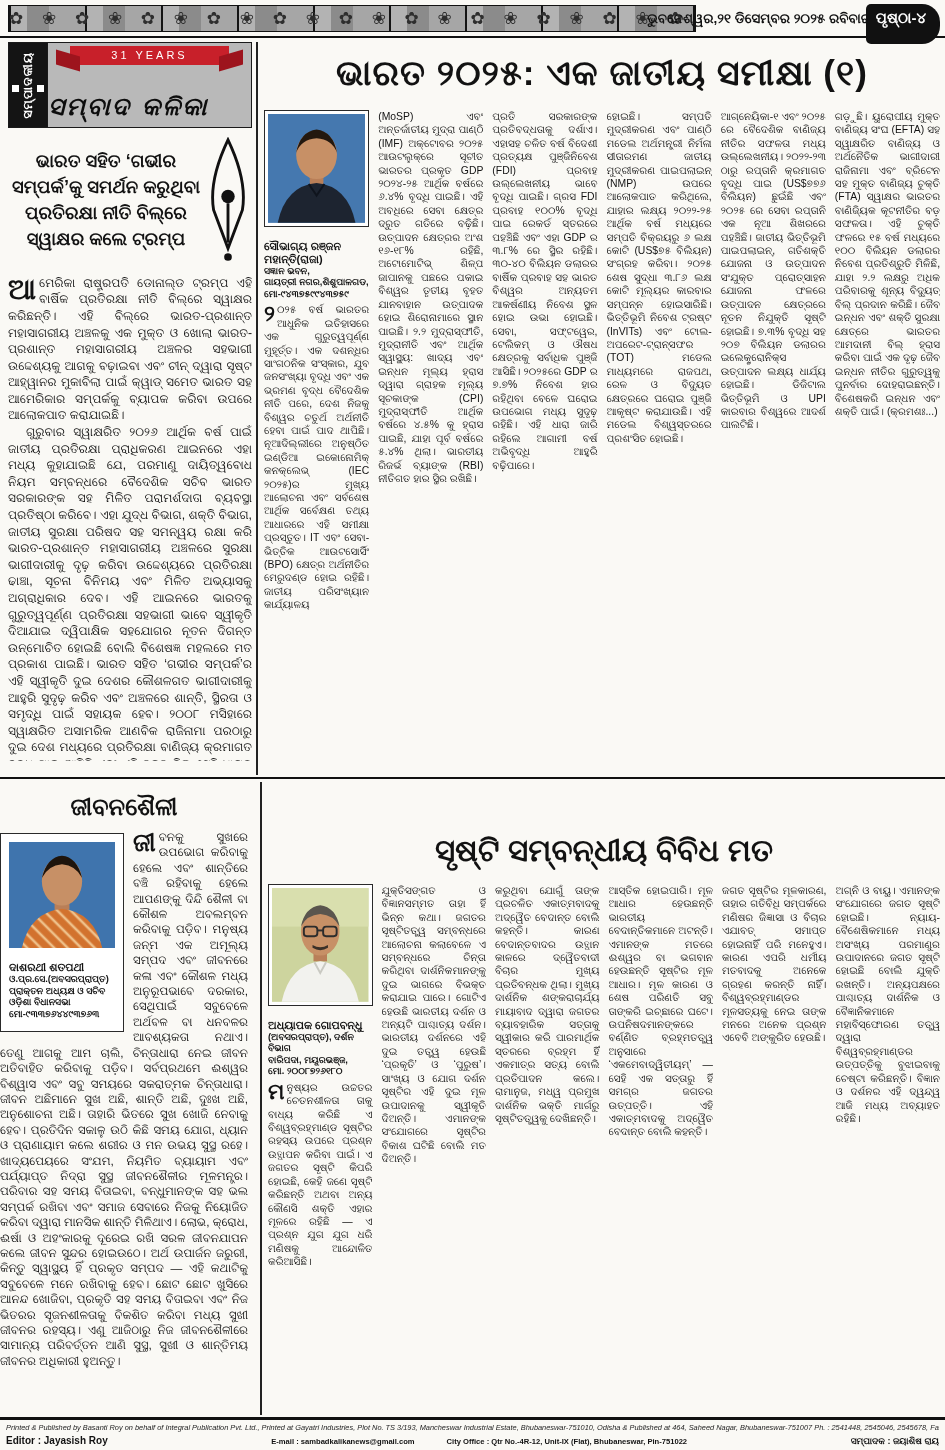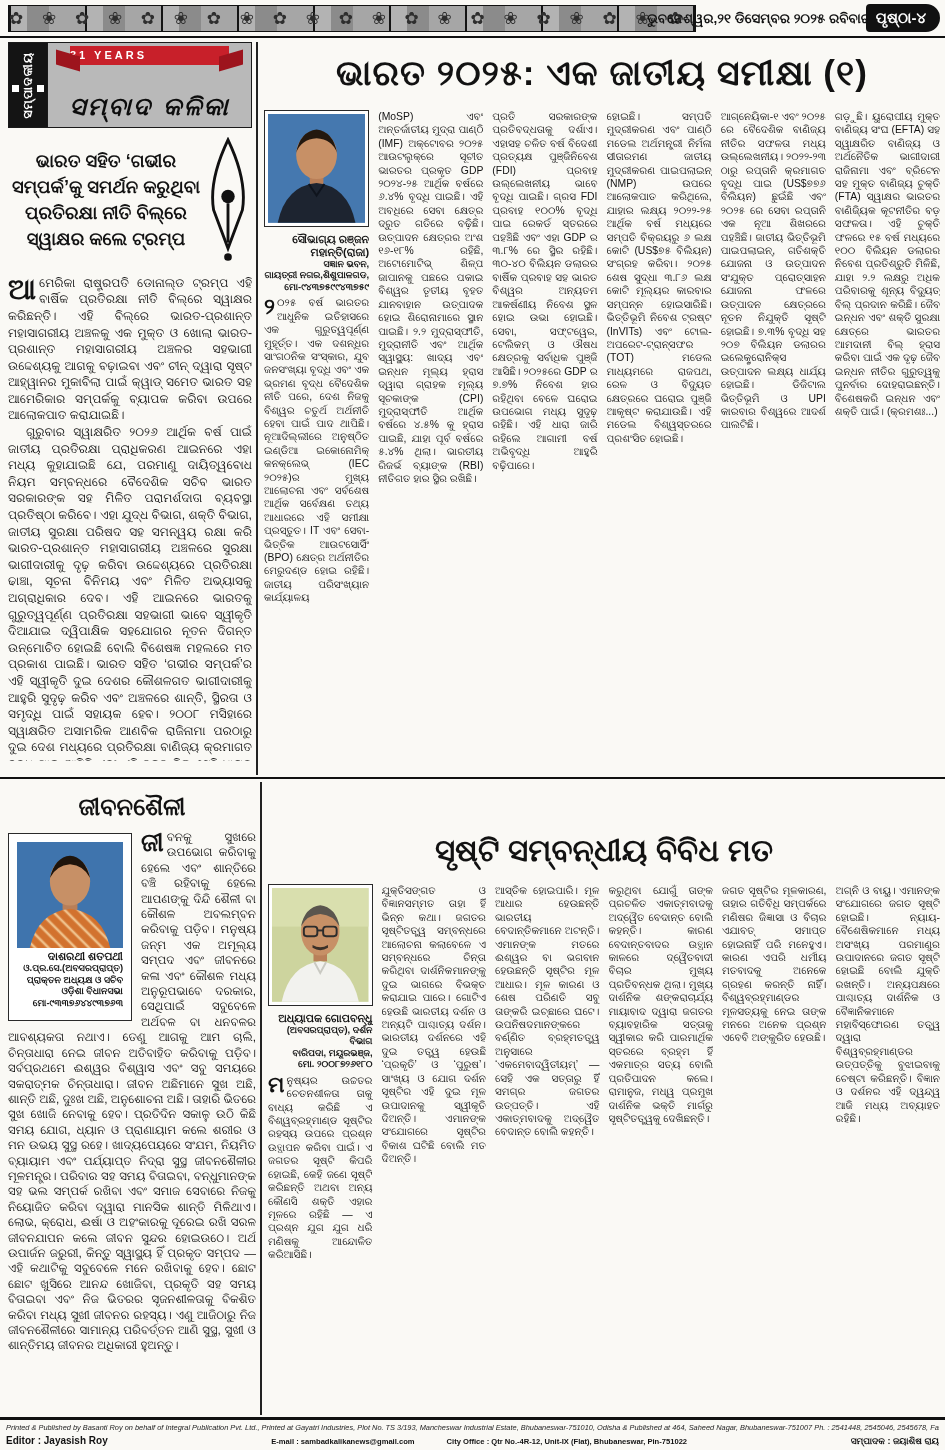--- a/index.html
+++ b/index.html
@@ -17,21 +17,21 @@
     background: repeating-linear-gradient(90deg,#141414 0 2px,#b3b3b3 2px 18px,#8b8b8b 18px 40px,#a6a6a6 40px 76px);
     border:1px solid #111; overflow:hidden;
     color:#2e2e2e; font-size:17px; line-height:26px; letter-spacing:7px;
     text-align:center; white-space:nowrap;
   }
   .dateline{
     position:absolute; right:74px; top:11px;
     font-weight:bold; font-size:13.5px;
   }
   .page-badge{
-    position:absolute; right:5px; top:4px; height:28px;
+    position:absolute; right:5px; top:4px; height:40px;
     background:#111; color:#fff; font-weight:bold; font-size:15px;
     line-height:28px; padding:0 14px 0 10px;
     border-radius:5px 18px 18px 5px;
   }
   .top-rule{ position:absolute; left:0; top:36px; width:945px; height:2px; background:#111; }
 
   
   .editorial-col{ position:absolute; left:8px; top:42px; width:244px; height:733px; overflow:hidden; }
   .masthead{ display:flex; height:86px; border:1px solid #1a1a1a; background:#b9b9b9; }
   .masthead-side{
@@ -42,28 +42,28 @@
     writing-mode: vertical-rl; transform: rotate(180deg);
     color:#fff; font-size:12.5px; font-weight:bold; letter-spacing:1px; white-space:nowrap;
   }
   .masthead-side::before, .masthead-side::after{
     content:""; position:absolute; width:7px; height:7px; background:#fff; top:42px;
   }
   .masthead-side::before{ left:3px; } .masthead-side::after{ right:3px; }
   .masthead-main{ flex:1; position:relative; border-left:1px solid #1a1a1a; overflow:hidden; }
   .ribbon{
     position:absolute; top:3px; left:22px; right:22px; height:19px;
-    background:#c8202a; color:#fff; text-align:left;
-    font-size:11px; font-weight:bold; letter-spacing:3px; line-height:19px;
+    background:#c8202a; color:#fff; text-align:center;
+    font-size:11px; font-weight:normal; letter-spacing:3px; line-height:19px;
   }
   .ribbon::before,.ribbon::after{ content:""; position:absolute; top:7px; width:24px; height:15px; background:#9d141d; }
   .ribbon::before{ left:-14px; transform:skewY(16deg); }
   .ribbon::after{ right:-14px; transform:skewY(-16deg); }
   .logo-text{
-    position:absolute; left:0; right:0; bottom:5px; text-align:center;
+    position:absolute; left:0; right:0; bottom:5px; 
     font-family:"DejaVu Serif", serif; font-style:italic; font-weight:bold; font-size:25px;
     color:#0d0d0d; letter-spacing:2px; white-space:nowrap;
   }
   .editorial-headline{ display:flex; align-items:center; margin-top:9px; }
   .editorial-headline-text{
     flex:1; text-align:center; font-weight:bold; font-size:18px; line-height:26px;
   }
   .pen-nib{ width:48px; flex:0 0 48px; }
   .editorial-body{
     margin-top:11px; font-size:12.2px; line-height:16.6px; text-align:justify;
@@ -81,30 +81,30 @@
     letter-spacing:1px; white-space:nowrap;
   }
   .cols{ display:flex; gap:9px; margin-top:8px; }
   .main-cols{ height:657px; overflow:hidden; }
   .ncol{
     flex:1 1 0; min-width:0; font-size:10.4px; line-height:13.4px;
     text-align:justify; overflow:hidden;
   }
   .photo-card{ border:1px solid #2a2a2a; padding:3px; background:#fff; margin-bottom:4px; }
   .photo-card svg{ display:block; width:100%; }
-  .caption{ text-align:right; padding:2px 0 3px; }
+  .caption{ text-align:left; padding:2px 0 3px;margin-top:11px; }
   .caption .cap-name{ font-weight:bold; font-size:11px; line-height:13px; }
   .caption .cap-line{ font-size:9.3px; line-height:11.5px;font-weight:bold; }
   .dropcap-md{ float:left; font-size:22px; line-height:22px; font-weight:bold; padding-right:2px; }
 
   
   .hdiv{ position:absolute; left:0; top:777px; width:945px; height:2px; background:#111; }
 
   
-  .lifestyle{ position:absolute; left:8px; top:784px; width:248px; height:630px; overflow:hidden; }
+  .lifestyle{ position:absolute; left:0; top:784px; width:248px; height:630px; overflow:hidden; }
   .lifestyle-header{ text-align:center; font-weight:bold; font-size:24px; padding:9px 0 9px; }
   .lifestyle-body{ font-size:11.8px; line-height:15.4px; text-align:justify; }
   .photo-float{
     float:left; width:124px; margin:3px 9px 3px 0;
     border:1px solid #2a2a2a; padding:8px; background:#fff;
   }
   .photo-float svg{ display:block; width:100%; }
   .dropcap-ls{ float:left; font-size:25px; line-height:24px; font-weight:bold; padding-right:3px; }
 
   .vdiv-bottom{ position:absolute; left:260px; top:782px; width:2px; height:633px; background:#222; }
@@ -251,22 +251,22 @@
       </div>
       <div class="caption">
         <div class="cap-name">ଅଧ୍ୟାପକ ଗୋପବନ୍ଧୁ</div>
         <div class="cap-line">(ଅବସରପ୍ରାପ୍ତ), ଦର୍ଶନ ବିଭାଗ</div>
         <div class="cap-line">ବାରିପଦା, ମୟୂରଭଞ୍ଜ,</div>
         <div class="cap-line">ମୋ. ୨୦୦୮୭୨୬୧୮୦</div>
       </div>
       <span class="dropcap-md">ମ</span><span>ନୁଷ୍ୟର ଉଚ୍ଚତର ଚେତନଶୀଳତା ତାକୁ ବାଧ୍ୟ କରିଛି ଏ ବିଶ୍ୱବ୍ରହ୍ମାଣ୍ଡ ସୃଷ୍ଟିର ରହସ୍ୟ ଉପରେ ପ୍ରଶ୍ନ ଉତ୍ଥାପନ କରିବା ପାଇଁ। ଏ ଜଗତର ସୃଷ୍ଟି କିପରି ହୋଇଛି, କେହି ଜଣେ ସୃଷ୍ଟି କରିଛନ୍ତି ଅଥବା ଅନ୍ୟ କୌଣସି ଶକ୍ତି ଏହାର ମୂଳରେ ରହିଛି — ଏ ପ୍ରଶ୍ନ ଯୁଗ ଯୁଗ ଧରି ମଣିଷକୁ ଆନ୍ଦୋଳିତ କରିଆସିଛି।</span>
     </div>
     <div class="ncol">ଯୁକ୍ତିସଙ୍ଗତ ଓ ବିଜ୍ଞାନସମ୍ମତ ତାହା ହିଁ ଭିନ୍ନ କଥା। ଜଗତର ସୃଷ୍ଟିତତ୍ତ୍ୱ ସମ୍ବନ୍ଧରେ ଆଲୋଚନା କଲାବେଳେ ଏ ସମ୍ବନ୍ଧରେ ଚିନ୍ତା କରିଥିବା ଦାର୍ଶନିକମାନଙ୍କୁ ଦୁଇ ଭାଗରେ ବିଭକ୍ତ କରାଯାଇ ପାରେ। ଗୋଟିଏ ହେଉଛି ଭାରତୀୟ ଦର୍ଶନ ଓ ଅନ୍ୟଟି ପାଶ୍ଚାତ୍ୟ ଦର୍ଶନ। ଭାରତୀୟ ଦର୍ଶନରେ ଏହି ଦୁଇ ତତ୍ତ୍ୱ ହେଉଛି ‘ପ୍ରକୃତି’ ଓ ‘ପୁରୁଷ’। ସାଂଖ୍ୟ ଓ ଯୋଗ ଦର୍ଶନ ସୃଷ୍ଟିର ଏହି ଦୁଇ ମୂଳ ଉପାଦାନକୁ ସ୍ୱୀକୃତି ଦିଅନ୍ତି। ଏମାନଙ୍କ ସଂଯୋଗରେ ସୃଷ୍ଟିର ବିକାଶ ଘଟିଛି ବୋଲି ମତ ଦିଅନ୍ତି।</div>
+    <div class="ncol">କରୁଥିବା ଯୋଗୁଁ ତାଙ୍କ ପ୍ରଚଳିତ ଏକାତ୍ମବାଦକୁ ଅଦ୍ୱୈତ ବେଦାନ୍ତ ବୋଲି କହନ୍ତି। କାରଣ ବେଦାନ୍ତବାଦର ଉତ୍ଥାନ କାଳରେ ଦ୍ୱୈତବାଦୀ ବିଚାର ମୁଖ୍ୟ ପ୍ରତିବନ୍ଧକ ଥିଲା। ମୁଖ୍ୟ ଦାର୍ଶନିକ ଶଙ୍କରାଚାର୍ଯ୍ୟ ମାୟାବାଦ ଦ୍ୱାରା ଜଗତର ବ୍ୟାବହାରିକ ସତ୍ତାକୁ ସ୍ୱୀକାର କରି ପାରମାର୍ଥିକ ସ୍ତରରେ ବ୍ରହ୍ମ ହିଁ ଏକମାତ୍ର ସତ୍ୟ ବୋଲି ପ୍ରତିପାଦନ କଲେ। ରାମାନୁଜ, ମଧ୍ୱ ପ୍ରମୁଖ ଦାର୍ଶନିକ ଭକ୍ତି ମାର୍ଗରୁ ସୃଷ୍ଟିତତ୍ତ୍ୱକୁ ଦେଖିଛନ୍ତି।</div>
     <div class="ncol">ଆସ୍ତିକ ହୋଇପାରି। ମୂଳ ଆଧାର ହେଉଛନ୍ତି ଭାରତୀୟ ବେଦାନ୍ତିକମାନେ ଅଟନ୍ତି। ଏମାନଙ୍କ ମତରେ ଈଶ୍ୱର ବା ଭଗବାନ ହେଉଛନ୍ତି ସୃଷ୍ଟିର ମୂଳ ଆଧାର। ମୂଳ କାରଣ ଓ ଶେଷ ପରିଣତି ସବୁ ତାଙ୍କରି ଇଚ୍ଛାରେ ଘଟେ। ଉପନିଷଦମାନଙ୍କରେ ବର୍ଣ୍ଣିତ ବ୍ରହ୍ମତତ୍ତ୍ୱ ଅନୁସାରେ ‘ଏକମେବାଦ୍ୱିତୀୟମ୍’ — ସେହି ଏକ ସତ୍ତାରୁ ହିଁ ସମଗ୍ର ଜଗତର ଉତ୍ପତ୍ତି। ଏହି ଏକାତ୍ମବାଦକୁ ଅଦ୍ୱୈତ ବେଦାନ୍ତ ବୋଲି କହନ୍ତି।</div>
-    <div class="ncol">କରୁଥିବା ଯୋଗୁଁ ତାଙ୍କ ପ୍ରଚଳିତ ଏକାତ୍ମବାଦକୁ ଅଦ୍ୱୈତ ବେଦାନ୍ତ ବୋଲି କହନ୍ତି। କାରଣ ବେଦାନ୍ତବାଦର ଉତ୍ଥାନ କାଳରେ ଦ୍ୱୈତବାଦୀ ବିଚାର ମୁଖ୍ୟ ପ୍ରତିବନ୍ଧକ ଥିଲା। ମୁଖ୍ୟ ଦାର୍ଶନିକ ଶଙ୍କରାଚାର୍ଯ୍ୟ ମାୟାବାଦ ଦ୍ୱାରା ଜଗତର ବ୍ୟାବହାରିକ ସତ୍ତାକୁ ସ୍ୱୀକାର କରି ପାରମାର୍ଥିକ ସ୍ତରରେ ବ୍ରହ୍ମ ହିଁ ଏକମାତ୍ର ସତ୍ୟ ବୋଲି ପ୍ରତିପାଦନ କଲେ। ରାମାନୁଜ, ମଧ୍ୱ ପ୍ରମୁଖ ଦାର୍ଶନିକ ଭକ୍ତି ମାର୍ଗରୁ ସୃଷ୍ଟିତତ୍ତ୍ୱକୁ ଦେଖିଛନ୍ତି।</div>
     <div class="ncol">ଜଗତ ସୃଷ୍ଟିର ମୂଳକାରଣ, ତାହାର ଗତିବିଧି ସମ୍ପର୍କରେ ମଣିଷର ଜିଜ୍ଞାସା ଓ ବିଚାର ଏଯାବତ୍ ସମାପ୍ତ ହୋଇନାହିଁ ପରି ମନେହୁଏ। କାରଣ ଏପରି ଧର୍ମୀୟ ମତବାଦକୁ ଅନେକେ ଗ୍ରହଣ କରନ୍ତି ନାହିଁ। ବିଶ୍ୱବ୍ରହ୍ମାଣ୍ଡର ମୂଳସତ୍ୟକୁ ନେଇ ତାଙ୍କ ମନରେ ଅନେକ ପ୍ରଶ୍ନ ଏବେବି ଅଙ୍କୁରିତ ହେଉଛି।</div>
     <div class="ncol">ଅଗ୍ନି ଓ ବାୟୁ। ଏମାନଙ୍କ ସଂଯୋଗରେ ଜଗତ ସୃଷ୍ଟି ହୋଇଛି। ନ୍ୟାୟ-ବୈଶେଷିକମାନେ ମଧ୍ୟ ଅସଂଖ୍ୟ ପରମାଣୁର ଉପାଦାନରେ ଜଗତ ସୃଷ୍ଟି ହୋଇଛି ବୋଲି ଯୁକ୍ତି ରଖନ୍ତି। ଅନ୍ୟପକ୍ଷରେ ପାଶ୍ଚାତ୍ୟ ଦାର୍ଶନିକ ଓ ବୈଜ୍ଞାନିକମାନେ ମହାବିସ୍ଫୋରଣ ତତ୍ତ୍ୱ ଦ୍ୱାରା ବିଶ୍ୱବ୍ରହ୍ମାଣ୍ଡର ଉତ୍ପତ୍ତିକୁ ବୁଝାଇବାକୁ ଚେଷ୍ଟା କରିଛନ୍ତି। ବିଜ୍ଞାନ ଓ ଦର୍ଶନର ଏହି ଦ୍ୱନ୍ଦ୍ୱ ଆଜି ମଧ୍ୟ ଅବ୍ୟାହତ ରହିଛି।</div>
   </div>
 </div>
 
 <div class="footer">
   <div class="footer-line1">Printed &amp; Published by Basanti Roy on behalf of Integral Publication Pvt. Ltd., Printed at Gayatri Industries, Plot No. TS 3/193, Mancheswar Industrial Estate, Bhubaneswar-751010, Odisha &amp; Published at 464, Saheed Nagar, Bhubaneswar-751007  Ph. : 2541448, 2545046, 2545678, Fax : 2545668.</div>
   <div class="footer-line2">
     <span class="footer-editor">Editor : Jayasish Roy</span>
     <span class="footer-center">

